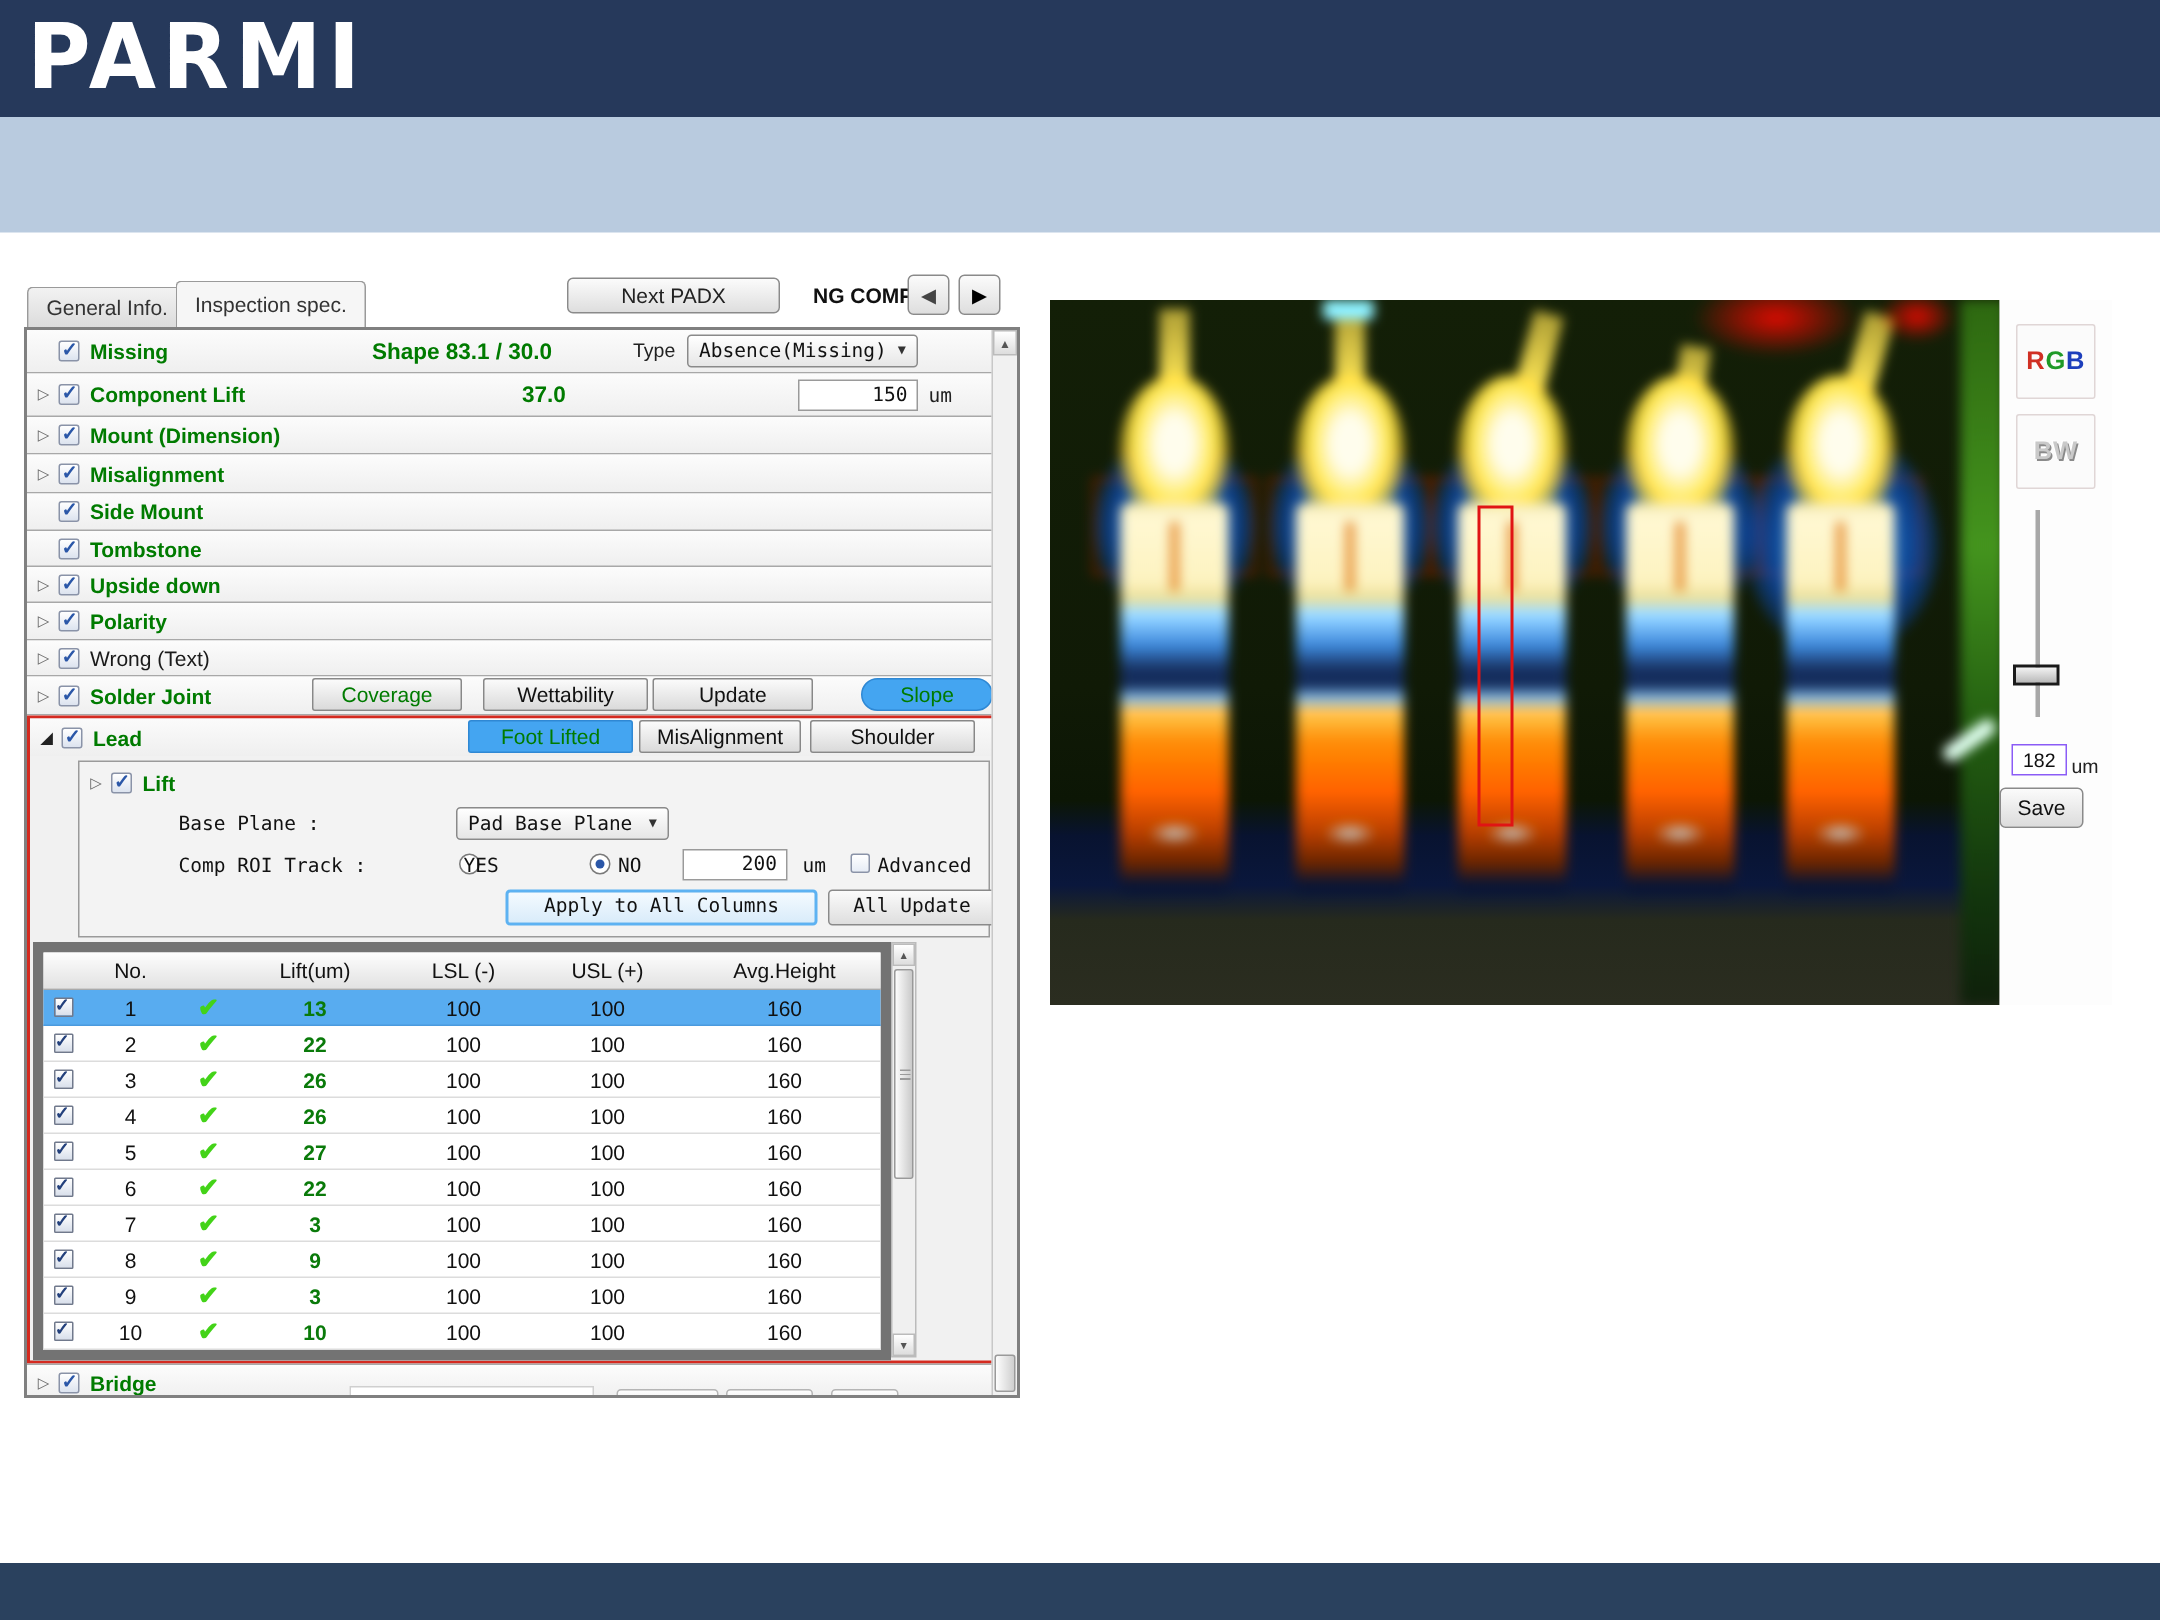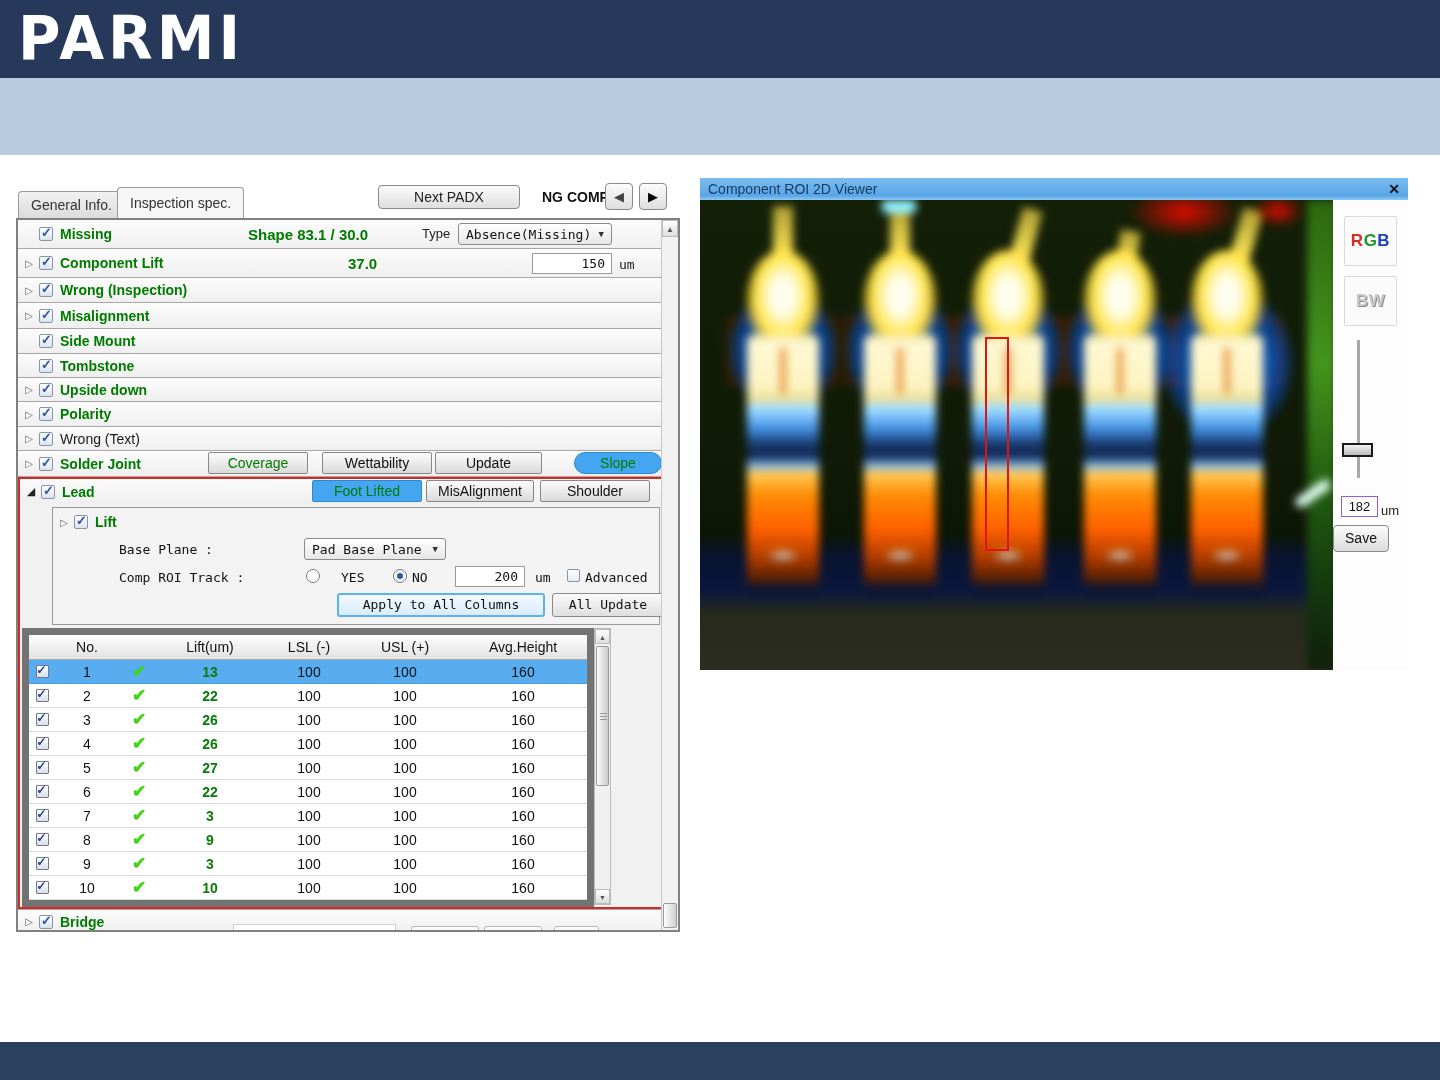--- a/index.html
+++ b/index.html
@@ -235,21 +235,21 @@
         <span class="cb"></span>
         <span class="lbl">Component Lift</span>
         <span class="gval" style="left:330px;">37.0</span>
         <input class="numin" style="left: 514px; top: 4px; width: 80px;" value="150">
         <span class="unit" style="left:601px; top:8px;">um</span>
       </div>
 
       <div class="irow">
         <span class="exp">▷</span>
         <span class="cb"></span>
-        <span class="lbl">Wrong (Inspection)</span>
+        <span class="lbl">Mount (Dimension)</span>
       </div>
 
       <div class="irow" style="height:26px;">
         <span class="exp">▷</span>
         <span class="cb"></span>
         <span class="lbl">Misalignment</span>
       </div>
 
       <div class="irow">
         <span class="exp"></span>
@@ -310,21 +310,21 @@
           <div class="param-row">
             <span class="param-lbl mono">Base Plane :</span>
             <div class="dropdown mono" style="left:251px; top:3px; width:142px;">
               <span>Pad Base Plane</span>
               <span class="dd-arrow">▼</span>
             </div>
           </div>
           <div class="param-row">
             <span class="param-lbl mono">Comp ROI Track :</span>
             <span class="radio" style="left:253px;"></span>
-            <span class="rlabel mono" style="left:288px;text-align:right;">YES</span>
+            <span class="rlabel mono" style="left:256px;text-align:right;">YES</span>
             <span class="radio on" style="left:340px;"></span>
             <span class="rlabel mono" style="left:359px;">NO</span>
             <input class="numin" style="left: 402px; top: 3px; width: 70px;" value="200">
             <span class="rlabel mono" style="left:482px;">um</span>
             <span class="smallcb" style="left:514px;"></span>
             <span class="rlabel mono" style="left:532px;">Advanced</span>
           </div>
           <div class="apply-row">
             <div class="applybtn">Apply to All Columns</div>
             <div class="updatebtn">All Update</div>
@@ -477,24 +477,20 @@
     <div class="partial" style="left:536px; top:706px; width:45px;"></div>
 
     <div class="vscroll">
       <div class="vs-up">▲</div>
       <div class="vs-thumb" style="top:683px; height:25px;"></div>
     </div>
   </div>
 </div>
 
 <div class="viewer">
-  <div class="vtitle">
-    <span>Component ROI 2D Viewer</span>
-    <span class="vclose">✕</span>
-  </div>
 
   <div class="roi">
     <div class="roi-bg"></div>
     <div class="blur-layer">
 
       <div class="pad" style="left:28px;"></div>
       <div class="pad" style="left:145px;"></div>
       <div class="pad" style="left:253px;"></div>
       <div class="pad" style="left:365px;"></div>
       <div class="pad" style="left:472px;"></div>

